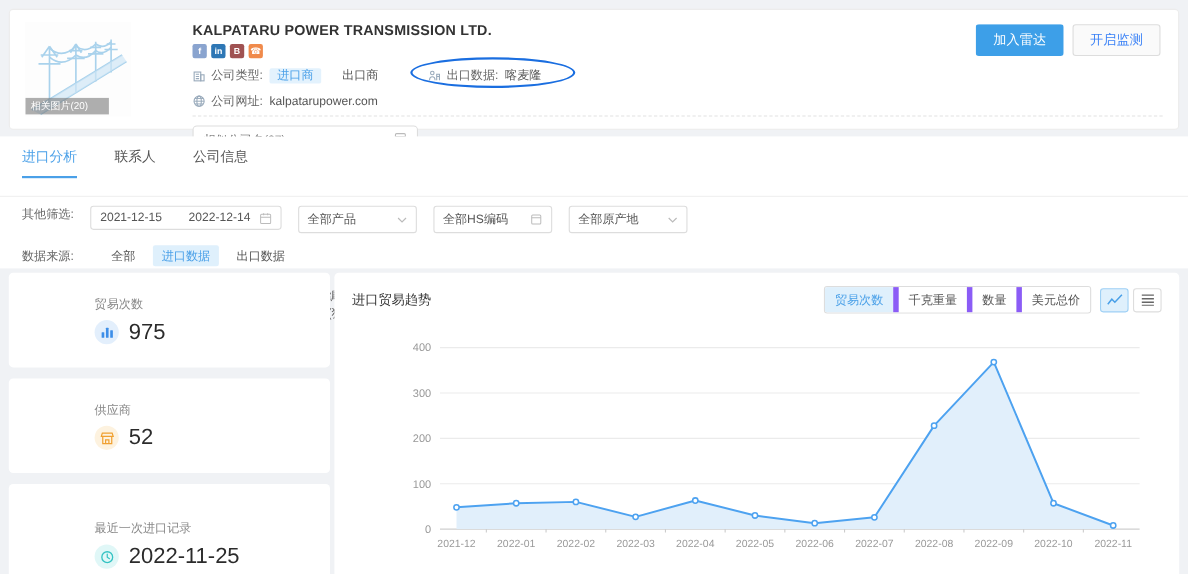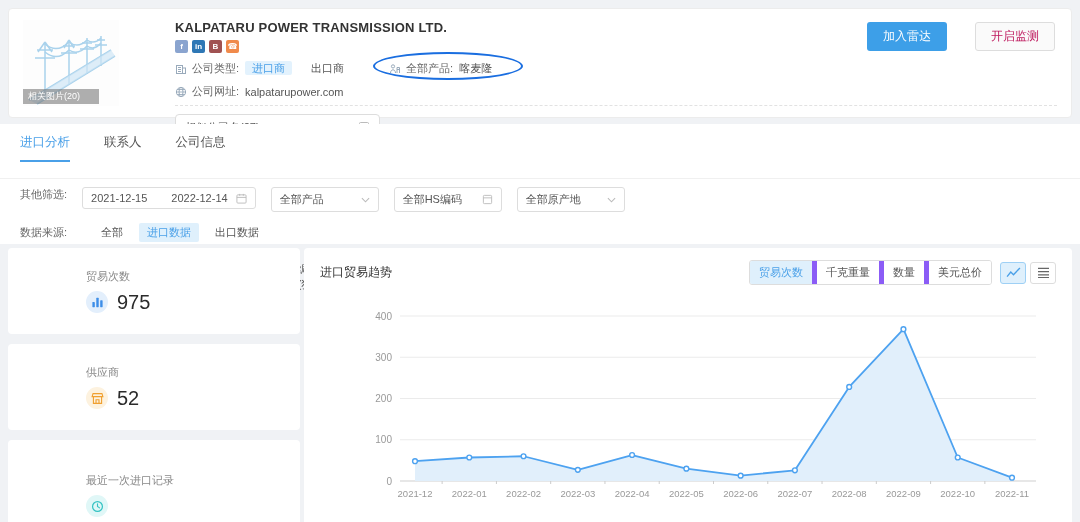--- a/index.html
+++ b/index.html
@@ -44,21 +44,21 @@
   }
   .dashed { border-top:1px dashed #e2e2e2; margin:2px 0 8px; }
   .similar-select {
     width:205px; border:1px solid #ddd; border-radius:4px; padding:5px 9px;
     font-size:11px; color:#555; display:flex; align-items:center;
     justify-content:space-between; cursor:pointer; background:#fff;
   }
   .header-actions { position:absolute; right:16px; top:13px; display:flex; gap:8px; }
   .btn { font-size:12px; padding:5px 15px; border-radius:3px; cursor:pointer; border:1px solid transparent; }
   .btn.primary { background:#3d9fe8; color:#fff; }
-  .btn.secondary { background:#fafafa; color:#be185d; border-color:#ddd;margin-left:20px; }
+  .btn.secondary { background:#fafafa; color:#3b82f6; border-color:#ddd; }
 
   
   .band { position:absolute; left:0; top:124px; right:0; height:120px; background:#fff; }
   .tabs-row { display:flex; gap:34px; padding:10px 0 16px 20px; border-bottom:1px solid #f0f0f0; }
   .tab { font-size:12.5px; color:#555; padding-bottom:9px; cursor:pointer; border-bottom:2px solid transparent; }
   .tab.active { color:#4aa0e8; border-bottom-color:#4aa0e8; }
   .filters-row { display:flex; align-items:flex-start; gap:15px; padding:8px 20px 6px; font-size:11px; color:#555; }
   .f-label { color:#666; }
   .fbox {
     border:1px solid #ddd; border-radius:3px; padding:4px 8px; background:#fff;
@@ -142,21 +142,21 @@
       <span id="typeTags"><span class="tag active">进口商</span><span class="tag plain">出口商</span></span>
       <span class="loc-wrap">
         <span class="ellipse"></span>
         <span class="mi">
           <svg width="12" height="12" viewBox="0 0 12 12">
               <circle cx="4" cy="3.4" r="1.6" fill="none" stroke="#9ab" stroke-width="1"></circle>
               <path d="M1.5 10c0-2 1.2-3.2 2.5-3.2S6.5 8 6.5 10" fill="none" stroke="#9ab" stroke-width="1"></path>
               <path d="M8 10V4.5h2.5V10M8 6.5h2.5" stroke="#9ab" stroke-width="1" fill="none"></path>
             </svg>
         </span>
-        <span class="meta-label">全部产品:</span>
+        <span class="meta-label">出口数据:</span>
         <span>喀麦隆</span>
       </span>
     </div>
 
     <div class="meta-row">
       <span class="mi">
         <svg width="12" height="12" viewBox="0 0 12 12">
             <circle cx="6" cy="6" r="4.6" fill="none" stroke="#9ab" stroke-width="1"></circle>
             <ellipse cx="6" cy="6" rx="2" ry="4.6" fill="none" stroke="#9ab" stroke-width="1"></ellipse>
             <path d="M1.5 6h9M2.2 3.5h7.6M2.2 8.5h7.6" stroke="#9ab" stroke-width="0.9"></path>
@@ -294,20 +294,21 @@
     </div>
     <div class="stat-card">
       <div class="stat-label">最近一次进口记录</div>
       <div class="stat-value-row">
         <span class="stat-ic" style="background: rgb(224, 247, 247);">
           <svg width="13" height="13" viewBox="0 0 14 14">
             <circle cx="7" cy="7" r="5.3" fill="none" stroke="#35c3c3" stroke-width="1.3"></circle>
             <path d="M7 4v3l2.2 1.5" fill="none" stroke="#35c3c3" stroke-width="1.2" stroke-linecap="round"></path>
           </svg>
         </span>
+        <span class="stat-value">2022-11-25</span>
       </div>
     </div>
   </div>
 
 <div class="chart-card">
   <div class="chart-head">
     <span class="chart-title">进口贸易趋势</span>
     <div class="chart-controls">
       <div class="metric-group" id="metricGroup">
           <span class="metric-btn active">贸易次数</span>

